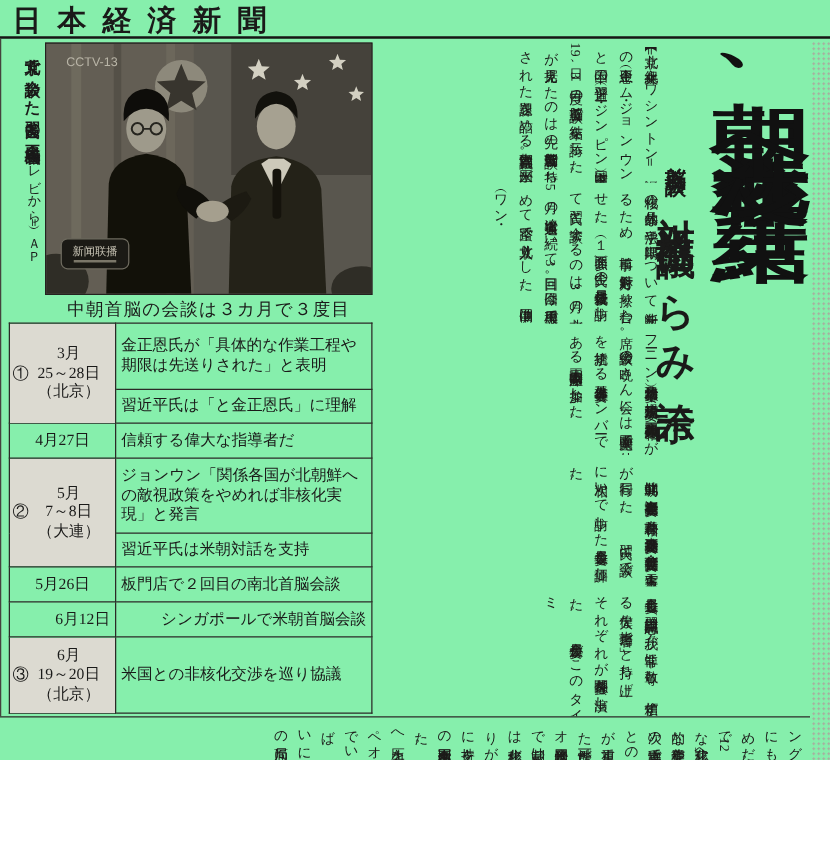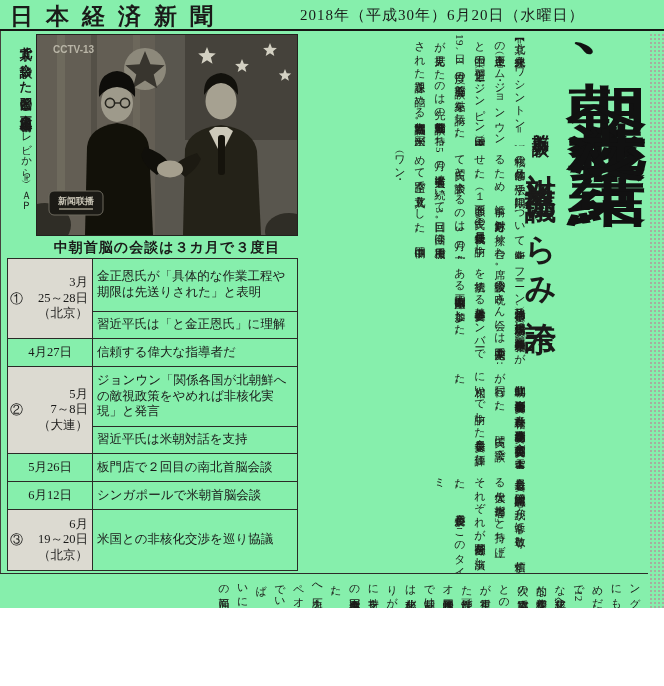--- a/index.html
+++ b/index.html
@@ -16,49 +16,49 @@
   .issue-date{
     position:absolute; left:300px; top:6px; font-size:15px; letter-spacing:1px; white-space:nowrap;
   }
   .top-rule{position:absolute; left:0; top:29px; width:664px; height:2px; background:#161614;}
   .left-rule{position:absolute; left:0px; top:31px; width:1px; height:542px; background:#44423d;}
   .mid-rule{position:absolute; left:0; top:573px; width:648px; height:1px; background:#2c2b28;}
 
   
   .photo{
     position:absolute; left:36px; top:34px; width:262px; height:202px;
-    border:1px solid #23221f; background:#57544c; box-sizing:border-box;font-weight:bold;
+    border:1px solid #23221f; background:#57544c; box-sizing:border-box;
   }
   .photo svg{display:block;}
   .photo-caption{
     position:absolute; left:3px; top:37px; height:224px; width:32px;
     writing-mode:vertical-rl; text-orientation:mixed; line-height:1.18;
   }
   .photo-caption .cap1{font-size:12.5px; font-weight:bold; letter-spacing:1px;}
   .photo-caption .cap2{font-size:10.5px; letter-spacing:0;}
 
   
   .table-title{
     position:absolute; left:36px; top:239px; width:262px; text-align:center;
-    font-size:14px; font-weight:bold; font-family:"Liberation Sans",sans-serif; letter-spacing:1px;
+    font-size:14px; font-weight:normal; font-family:"Liberation Sans",sans-serif; letter-spacing:1px;
   }
   table.timeline{
     position:absolute; left:7px; top:258px; width:291px; border-collapse:collapse;
     font-size:12.5px; table-layout:fixed;
   }
   table.timeline td{border:1px solid #2b2a27; padding:1px 4px; vertical-align:middle; overflow:hidden;}
   td.datecell{width:76px; text-align:center; position:relative; line-height:1.25;}
   td.datecell.shaded{background:#dcdad1;}
   .circ{position:absolute; left:2px; top:50%; transform:translateY(-50%); font-size:13px;}
-  .dl{display:block; padding-left:10px;text-align:right;}
+  .dl{display:block; padding-left:10px;}
   td.eventcell{line-height:1.25; letter-spacing:0;}
   tr.h-a1 td{height:50px;} tr.h-a2 td{height:24px;}
   tr.h-b td{height:25px;}
   tr.h-c1 td{height:57px;} tr.h-c2 td{height:24px;}
-  tr.h-d td{height:25px;} tr.h-e td{height:25px;}
+  tr.h-d td{height:25px;} tr.h-e td{height:25px;text-align:right;}
   tr.h-f td{height:58px;}
 
   
   .vrow{
     position:absolute; writing-mode:vertical-rl; text-orientation:mixed;
     font-size:11px; line-height:1.82; letter-spacing:0.4px; overflow:hidden;
     color:#1c1b19;
   }
   .r1{left:300px; top:34px;  width:230px; height:112px;}
   .r2{left:300px; top:147px; width:230px; height:112px;}
@@ -95,21 +95,20 @@
     border-left:16px solid #111; border-top:6px solid transparent; border-bottom:6px solid transparent;
     transform:rotate(32deg);
   }
 </style>
 </head>
 <body>
 
 <div class="page">
 
   <div class="masthead">日本経済新聞</div>
-  <div class="issue-date">2018年（平成30年）6月20日（水曜日）</div>
   <div class="top-rule"></div>
   <div class="left-rule"></div>
   <div class="mid-rule"></div>
 
   <figure class="photo" style="margin:0;">
     <svg width="260" height="200" viewBox="0 0 260 200">
       <rect x="0" y="0" width="260" height="200" fill="#59564e"></rect>
       <rect x="0" y="0" width="118" height="200" fill="#6b6659" opacity="0.55"></rect>
       <rect x="148" y="0" width="112" height="105" fill="#45423b"></rect>
 

